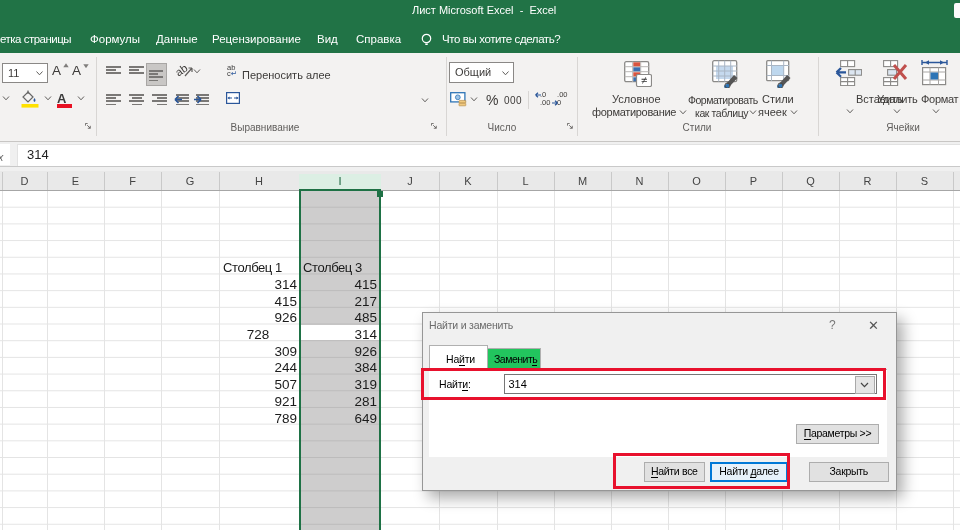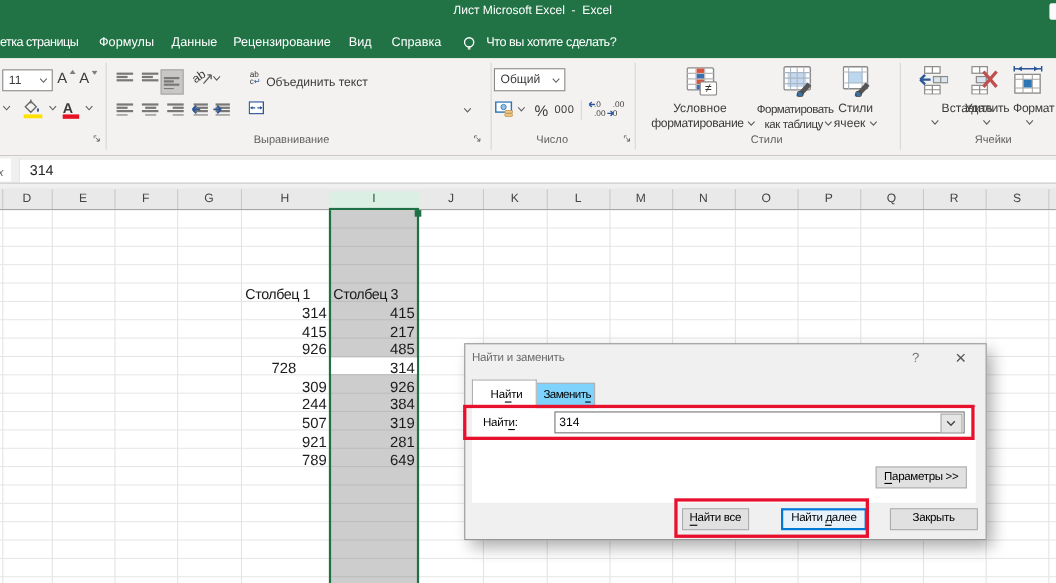--- a/index.html
+++ b/index.html
@@ -160,21 +160,21 @@
         <i style="width:13px"></i>
         <i style="width:13px"></i>
         <i style="width:13px"></i>
         <i style="width:13px"></i>
       </div>
     <svg class="abs" style="left:193px;top:42px;" width="9" height="9" viewBox="0 0 9 9">
         <path d="M1 4.5 L8 4.5 M8 4.5 L4.5 1 M8 4.5 L4.5 8" stroke="#2b579a" stroke-width="1.6" fill="none"></path>
       </svg>
 
     <div class="abs" style="left:227px;top:12px;width:13px;height:13px;font-size:7.5px;color:#3b3b3b;line-height:6px;">ab<br>c<span style="color:#2b579a;">↵</span></div>
-    <div class="rtext" style="left:242px;top:15.5px;">Объединить текст</div>
+    <div class="rtext" style="left:242px;top:15.5px;">Переносить алее</div>
 
     <svg class="abs" style="left:226px;top:39px;" width="14" height="12" viewBox="0 0 14 12">
       <rect x="0.6" y="0.6" width="12.8" height="10.8" fill="#fff" stroke="#2b579a" stroke-width="1.2"></rect>
       <path d="M6 6 L1.8 6 M12.2 6 L8 6" stroke="#2b579a" stroke-width="1.1"></path>
       <path d="M1.6 6 L3.6 4.4 L3.6 7.6 Z M12.4 6 L10.4 4.4 L10.4 7.6 Z" fill="#2b579a"></path>
     </svg>
     <svg class="abs" style="left:421px;top:45px;" width="8" height="5" viewBox="0 0 8 5">
         <path d="M1 0.5 L4 3.8 L7 0.5" fill="none" stroke="#605e5c" stroke-width="1"></path>
       </svg>
     <div class="glabel" style="left:225px;width:80px;">Выравнивание</div>
@@ -394,40 +394,40 @@
 
   <div class="abs" id="dlg"></div>
   <div id="dlg-items" class="abs" style="left:0;top:0;width:960px;height:530px;pointer-events:none;">
 
     <div class="dtext" style="left:429px;top:319px;color:#6a6a6a;">Найти и заменить</div>
     <div class="dtext" style="left:829px;top:318px;color:#777;font-size:12px;">?</div>
     <div class="dtext" style="left:868px;top:318px;color:#555;font-size:13px;">✕</div>
 
     <div class="abs" style="left:429px;top:368.5px;width:458px;height:87px;background:#fff;border-top:1px solid #b0b0b0;"></div>
 
-    <div class="abs" style="left:487px;top:347.5px;width:52px;height:21px;background:#7dd3fc;border:1px solid #b0b0b0;">
+    <div class="abs" style="left:487px;top:347.5px;width:52px;height:21px;background:#22c55e;border:1px solid #b0b0b0;">
       <div class="dtext" style="left:6px;top:4px;letter-spacing:-0.5px;">Заменит<span style="border-bottom:1px solid #000;">ь</span></div>
     </div>
     <div class="abs" style="left:429px;top:345px;width:57px;height:24.5px;background:#fff;border:1px solid #b0b0b0;border-bottom:none;">
       <div class="dtext" style="left:16px;top:6.5px;">На<span style="border-bottom:1px solid #000;">й</span>ти</div>
     </div>
 
     <div class="dtext" style="left:439px;top:378px;">Найт<span style="border-bottom:1px solid #000;">и</span>:</div>
     <div class="abs" style="left:504px;top:373.5px;width:373px;height:20.5px;background:#fff;border:1px solid #767676;box-sizing:border-box;">
       <div class="dtext" style="left:3.5px;top:3px;font-size:11px;letter-spacing:0;">314</div>
       <div class="abs" style="right:1px;top:1px;width:18px;height:16.5px;background:#e5e5e5;border:1px solid #a9a9a9;">
         <svg style="position:absolute;left:4px;top:5px;" width="9" height="6" viewBox="0 0 9 6">
             <path d="M1 1 L4.5 4.6 L8 1" fill="none" stroke="#444" stroke-width="1.2"></path>
           </svg>
       </div>
     </div>
 
     <div class="btn" style="left:796px;top:423.5px;width:81px;height:18px;line-height:17.5px;"><span style="border-bottom:1px solid #000;">П</span>араметры &gt;&gt;</div>
 
-    <div class="btn" style="left:620px;top:462px;width:58.5px;height:17.5px;line-height:17px;"><span style="border-bottom:1px solid #000;">Н</span>айти все</div>
+    <div class="btn" style="left:644px;top:462px;width:58.5px;height:17.5px;line-height:17px;"><span style="border-bottom:1px solid #000;">Н</span>айти все</div>
     <div class="btn" style="left:710px;top:461.5px;width:74px;height:16px;line-height:15.5px;background:#e7f1fa;border:2px solid #0078d7;">Найти <span style="border-bottom:1px solid #000;">д</span>алее</div>
     <div class="btn" style="left:809px;top:462px;width:77.5px;height:18px;line-height:17.5px;">Закрыть</div>
 
     <div class="redbox" style="left:420.5px;top:367.5px;width:459px;height:26px;"></div>
     <div class="redbox" style="left:612.5px;top:453px;width:171px;height:29.5px;"></div>
   </div>
 
 </div>
 
 </body></html>

